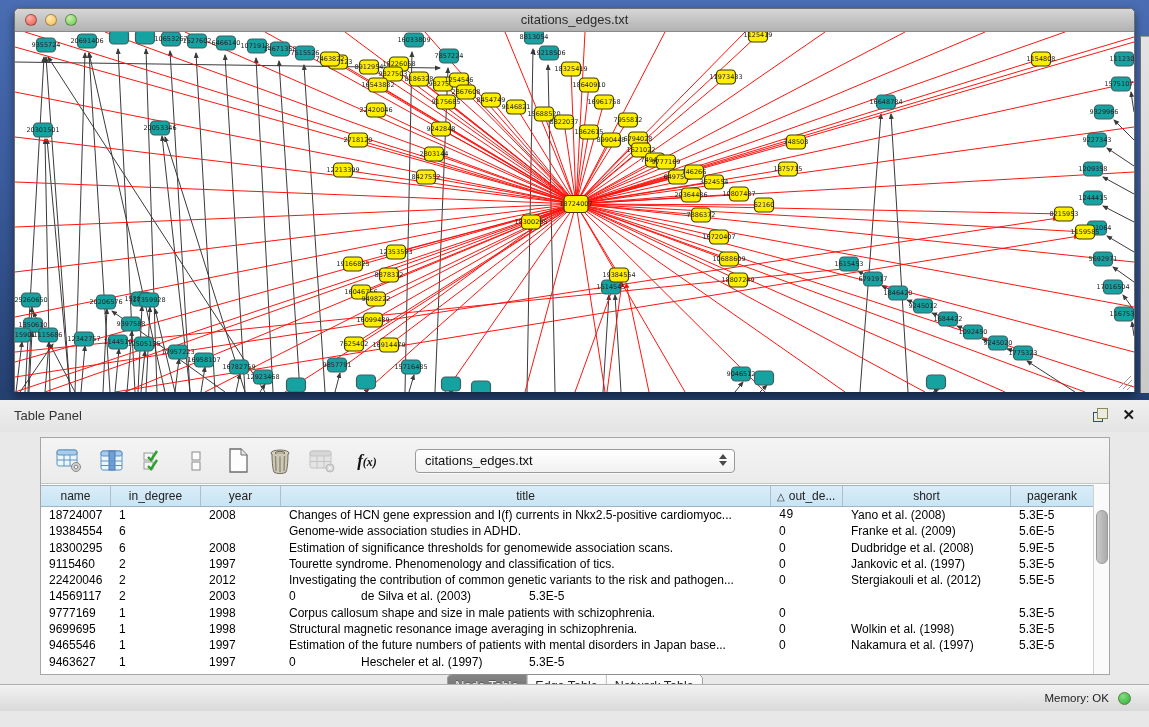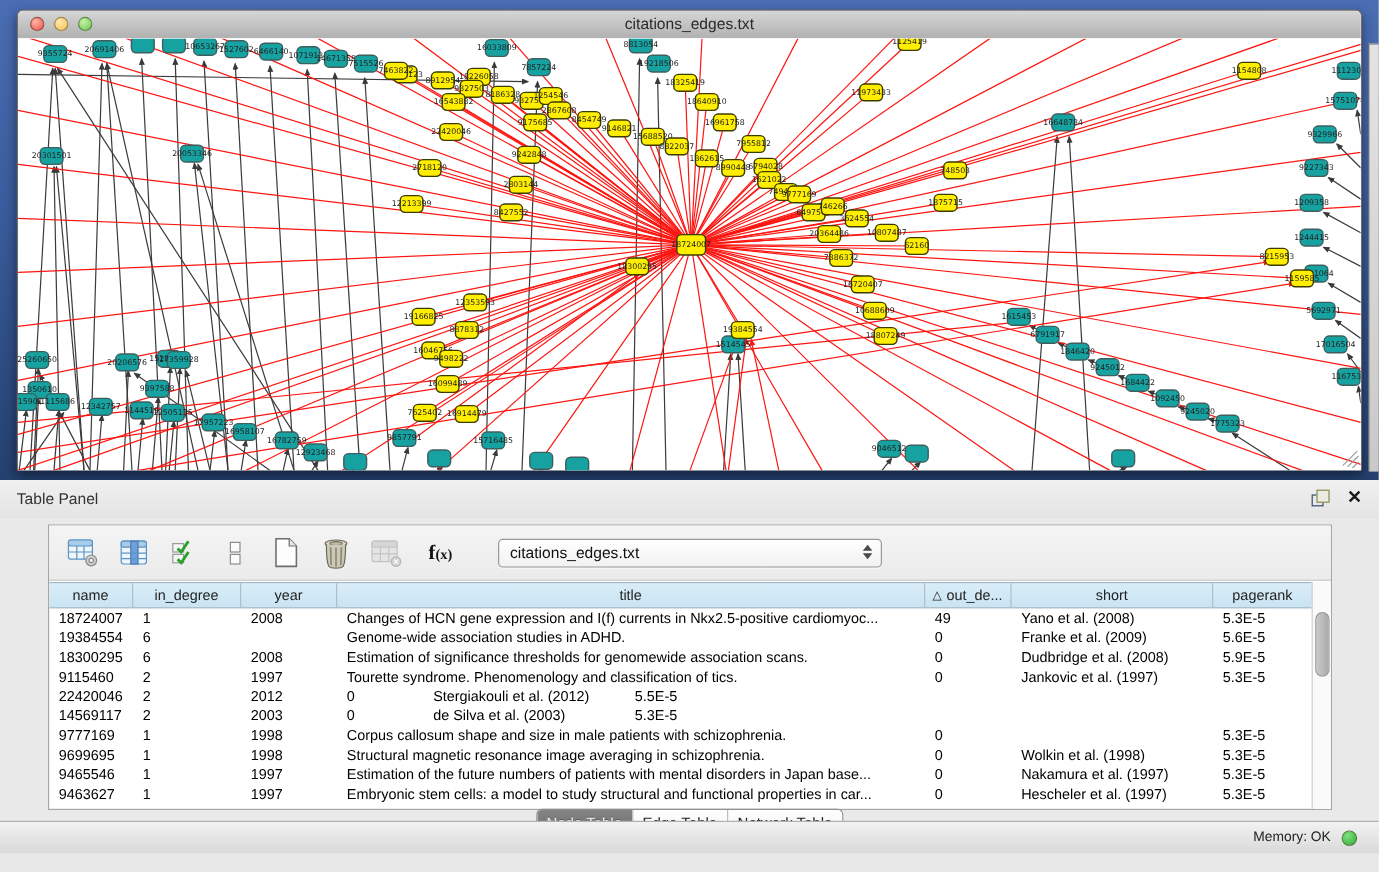--- a/index.html
+++ b/index.html
@@ -30,21 +30,21 @@
   .float-icon{width:15px;height:14px;position:relative;display:inline-block;}
   .float-icon .sq1{position:absolute;left:0;bottom:0;width:8px;height:8px;border:1px solid #334e6d;background:transparent;}
   .float-icon .sq2{position:absolute;right:0;top:0;width:9px;height:9px;border:1px solid #8a8a56;background:#ecebdf;}
   .close-icon{font-size:15px;font-weight:bold;color:#1a1a1a;line-height:14px;cursor:default;}
 
   .panel-content{position:absolute;left:40px;top:37px;width:1068px;height:236px;
                  border:1px solid #a6a6a6;background:#fff;box-sizing:content-box;}
   .tp-toolbar{height:46px;background:linear-gradient(#f4f4f4,#ebebeb);border-bottom:1px solid #c4c4c4;
               display:flex;align-items:center;padding-left:14px;gap:12px;box-sizing:border-box;}
   .tbtn{width:30px;height:30px;border:none;background:transparent;padding:1px;display:flex;align-items:center;justify-content:center;}
-  .fx-label{font-family:"Liberation Serif",serif;font-size:17px;color:#111;font-weight:bold;}
+  .fx-label{font-family:"Liberation Serif",serif;font-style:italic;font-size:17px;color:#111;font-weight:bold;}
   .combo{margin-left:18px;width:320px;height:24px;border:1px solid #9a9a9a;border-radius:4px;
          background:linear-gradient(#ffffff,#f1f1f1);display:flex;align-items:center;position:relative;
          font-size:13px;color:#111;padding-left:9px;box-sizing:border-box;box-shadow:0 1px 0 rgba(255,255,255,.7);}
   .combo .arrows{position:absolute;right:7px;top:4px;display:flex;flex-direction:column;gap:2px;}
   .combo .arrows i{width:0;height:0;border-left:4px solid transparent;border-right:4px solid transparent;display:block;}
   .combo .arrows i.up{border-bottom:5px solid #4a4a4a;}
   .combo .arrows i.dn{border-top:5px solid #4a4a4a;}
 
   .tp-table{position:absolute;left:0;top:47px;width:1053px;bottom:0;overflow:hidden;font-size:12px;}
   .thead{display:flex;height:22px;background:linear-gradient(#d9edf8,#c9e4f3);
@@ -627,21 +627,21 @@
           <div class="th" style="width: 83px;">
             <span>pagerank</span>
           </div>
         </div>
       <div class="tbody" id="tbody">
           <div class="tr">
             <div class="td" style="width: 70px;">18724007</div>
             <div class="td" style="width: 90px;">1</div>
             <div class="td" style="width: 80px;">2008</div>
             <div class="td" style="width: 490px;">Changes of HCN gene expression and I(f) currents in Nkx2.5-positive cardiomyoc...</div>
-            <div class="td" style="width: 72px;">49</div>
+            <div class="td" style="width: 72px; font-family: Liberation Mono, monospace;">49</div>
             <div class="td" style="width: 168px;">Yano et al. (2008)</div>
             <div class="td" style="width: 83px;">5.3E-5</div>
           </div>
           <div class="tr">
             <div class="td" style="width: 70px;">19384554</div>
             <div class="td" style="width: 90px;">6</div>
             <div class="td" style="width: 80px; margin-top: 48px;">2009</div>
             <div class="td" style="width: 490px;">Genome-wide association studies in ADHD.</div>
             <div class="td" style="width: 72px;">0</div>
             <div class="td" style="width: 168px;">Franke et al. (2009)</div>
@@ -662,20 +662,21 @@
             <div class="td" style="width: 80px;">1997</div>
             <div class="td" style="width: 490px;">Tourette syndrome. Phenomenology and classification of tics.</div>
             <div class="td" style="width: 72px;">0</div>
             <div class="td" style="width: 168px;">Jankovic et al. (1997)</div>
             <div class="td" style="width: 83px;">5.3E-5</div>
           </div>
           <div class="tr">
             <div class="td" style="width: 70px;">22420046</div>
             <div class="td" style="width: 90px;">2</div>
             <div class="td" style="width: 80px;">2012</div>
+            <div class="td" style="width: 490px;">Investigating the contribution of common genetic variants to the risk and pathogen...</div>
             <div class="td" style="width: 72px;">0</div>
             <div class="td" style="width: 168px;">Stergiakouli et al. (2012)</div>
             <div class="td" style="width: 83px;">5.5E-5</div>
           </div>
           <div class="tr">
             <div class="td" style="width: 70px;">14569117</div>
             <div class="td" style="width: 90px;">2</div>
             <div class="td" style="width: 80px;">2003</div>
             <div class="td" style="width: 72px;">0</div>
             <div class="td" style="width: 168px;">de Silva et al. (2003)</div>
@@ -705,21 +706,20 @@
             <div class="td" style="width: 80px;">1997</div>
             <div class="td" style="width: 490px;">Estimation of the future numbers of patients with mental disorders in Japan base...</div>
             <div class="td" style="width: 72px;">0</div>
             <div class="td" style="width: 168px;">Nakamura et al. (1997)</div>
             <div class="td" style="width: 83px;">5.3E-5</div>
           </div>
           <div class="tr">
             <div class="td" style="width: 70px;">9463627</div>
             <div class="td" style="width: 90px;">1</div>
             <div class="td" style="width: 80px;">1997</div>
-            <div class="td" style="width: 490px;">Embryonic stem cells: a model to study structural and functional properties in car...</div>
             <div class="td" style="width: 72px;">0</div>
             <div class="td" style="width: 168px;">Hescheler et al. (1997)</div>
             <div class="td" style="width: 83px;">5.3E-5</div>
           </div>
         </div>
     </div>
     <div class="vscroll">
       <div class="thumb"></div>
     </div>
   </div>

